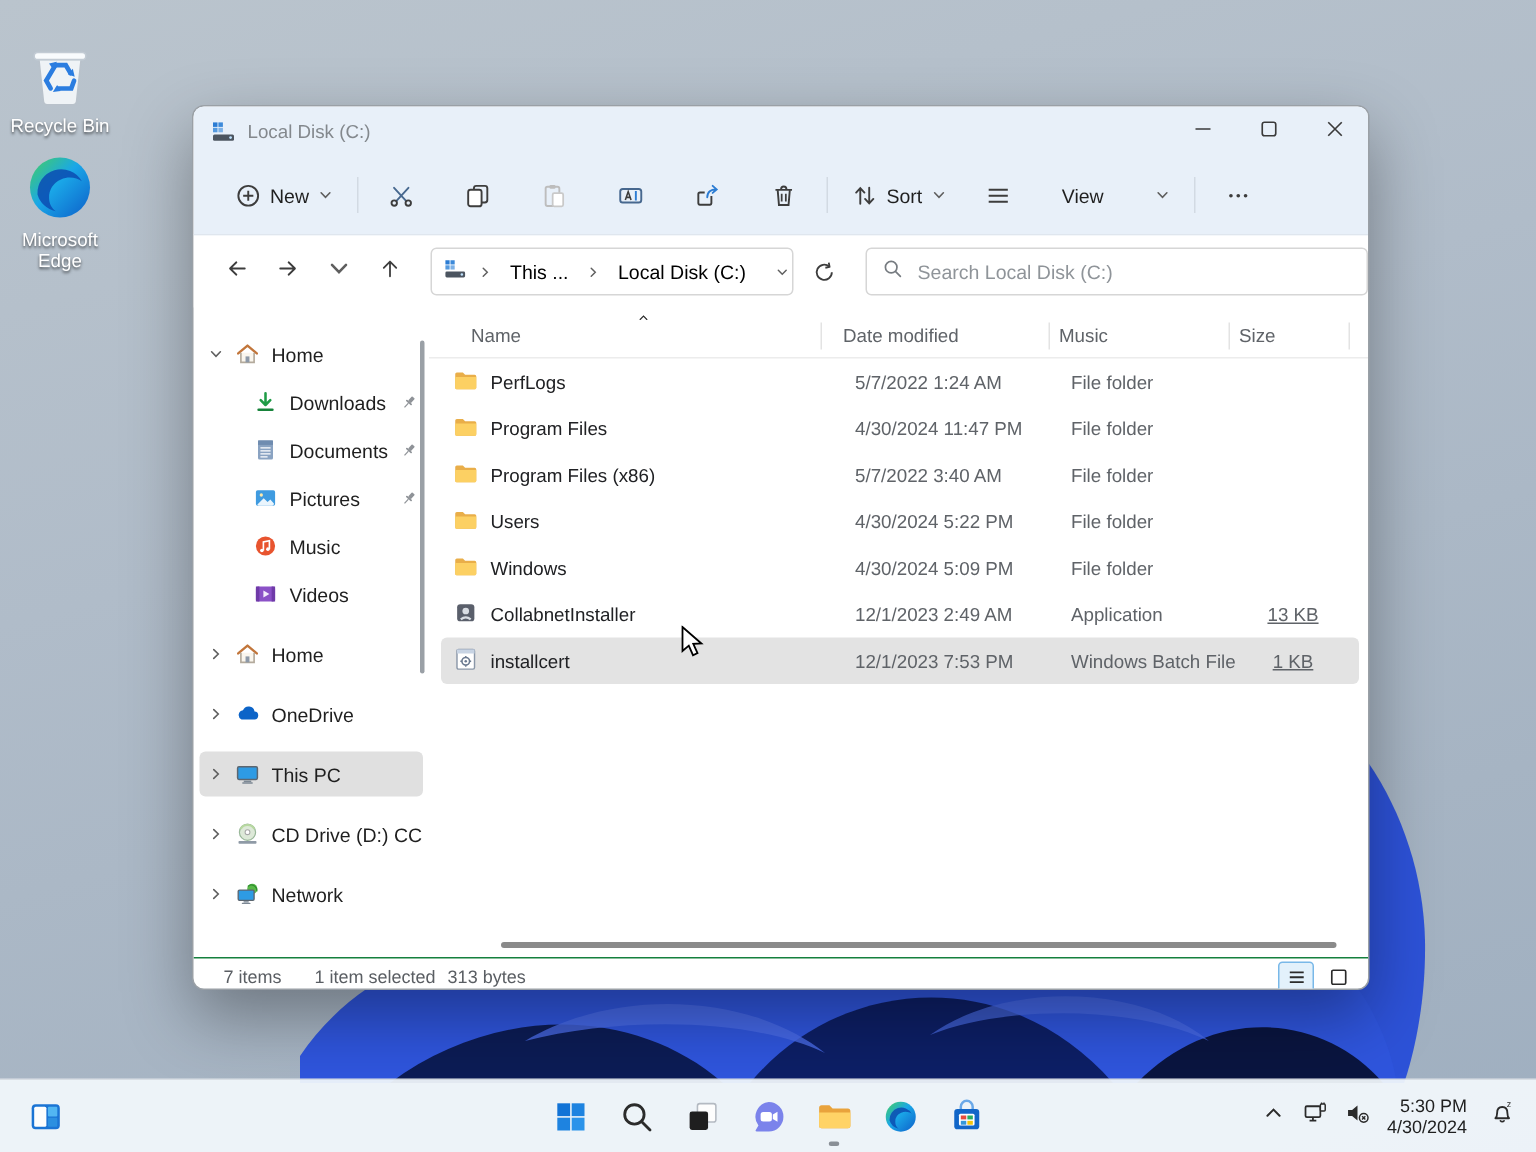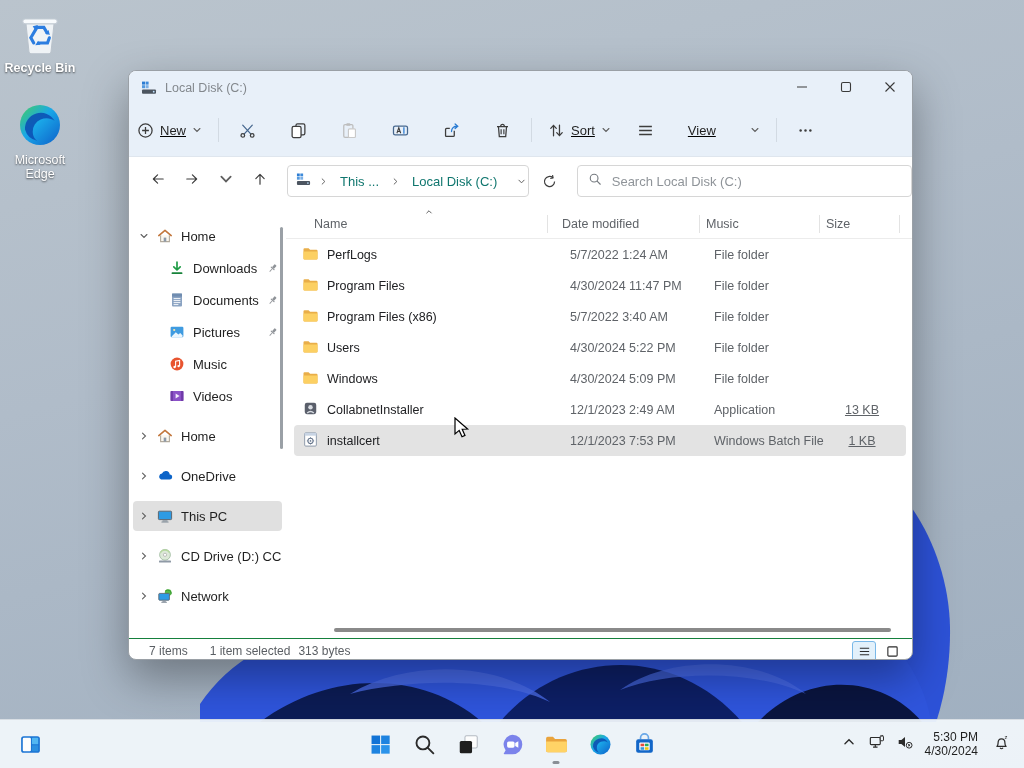--- a/index.html
+++ b/index.html
@@ -17,34 +17,34 @@
   .window{position:absolute;left:128px;top:70px;width:785px;height:590px;background:#fff;
           border-radius:8px;border:1px solid #9aa0a6;box-sizing:border-box;
           box-shadow:0 18px 45px rgba(0,0,0,.35);overflow:hidden;}
   .titlebar{height:33px;background:#e8f0f9;display:flex;align-items:center;padding-left:12px;}
   .title-icon svg{width:16px;height:16px;display:block;}
   .title-text{font-size:12.5px;color:#83888d;margin-left:8px;flex:1;}
   .wcontrols{display:flex;height:33px;}
   .wbtn{width:44px;height:33px;display:flex;align-items:center;justify-content:center;}
   .wbtn svg{width:12px;height:12px;}
 
-  .toolbar{height:52px;background:#e8f0f9;display:flex;align-items:center;
-           border-bottom:1px solid #dfe6ee;text-decoration:underline;}
+  .toolbar{height:52px;background:#e8f0f9;display:flex;align-items:center;padding-left:20px;
+           border-bottom:1px solid #dfe6ee;}
   .tbtn{display:flex;align-items:center;gap:6px;padding:6px 8px;border-radius:4px;color:#1f1f1f;font-size:13px;}
   .tbtn svg{width:17px;height:17px;display:block;}
   .ticon{padding:7px 12px;border-radius:4px;}
   .ticon svg{width:17px;height:17px;display:block;}
   .tsep{width:1px;height:24px;background:#d2dae3;margin:0 8px;}
   .chev svg{width:10px;height:10px;}
 
   .addressrow{height:48px;display:flex;align-items:center;background:#fff;padding-left:14px;}
   .navbtn{width:30px;height:30px;display:flex;align-items:center;justify-content:center;border-radius:4px;}
   .navbtn svg{width:16px;height:16px;}
   .addressbar{margin-left:12px;width:242px;height:32px;border:1px solid #d6d6d6;border-radius:4px;
-              display:flex;align-items:center;padding:0 8px;box-sizing:border-box;font-size:13px;color:#0f766e;gap:8px;}
+              display:flex;align-items:center;padding:0 8px;box-sizing:border-box;font-size:13px;color:#000000;gap:8px;}
   .addressbar svg{width:15px;height:15px;}
   .crumb{padding:2px 4px;white-space:nowrap;}
   .crumbsep svg{width:9px;height:9px;}
   .abar-spacer{flex:1;}
   .refreshbtn{width:30px;height:30px;margin-left:6px;display:flex;align-items:center;justify-content:center;}
   .refreshbtn svg{width:15px;height:15px;}
   .searchbox{margin-left:12px;width:338px;height:32px;border:1px solid #d6d6d6;border-radius:4px;
              display:flex;align-items:center;padding:0 10px;box-sizing:border-box;gap:8px;}
   .searchbox svg{width:14px;height:14px;flex:none;}
   .searchbox input{border:none;outline:none;font-size:13px;color:#1f1f1f;width:100%;background:transparent;
@@ -118,21 +118,21 @@
     <path d="M430 350 C424 200 468 92 560 62 C498 62 446 122 435 212 C429 262 431 320 435 350 Z" fill="#16339b"></path>
     <path d="M0 350 L0 332 C42 270 122 240 192 272 C242 200 342 196 398 258 C440 212 520 214 562 268 C622 230 692 252 716 305 C729 330 731 350 731 350 Z" fill="#2f55dd"></path>
     <path d="M60 350 C130 298 222 298 282 350 Z" fill="#0c1c55"></path>
     <path d="M300 350 C360 278 472 270 542 350 Z" fill="#0d1f66"></path>
     <path d="M558 350 C608 298 682 303 722 350 Z" fill="#0a1540"></path>
     <path d="M150 322 C210 286 300 290 350 330 C300 306 212 306 150 322 Z" fill="#4a6ce8" opacity=".8"></path>
     <path d="M420 318 C470 282 560 284 606 322 C556 298 470 298 420 318 Z" fill="#4a6ce8" opacity=".7"></path>
   </svg>
 
   <div id="desktop-icons">
-      <div class="dicon" style="left: 2px; top: 8px; font-weight: bold;">
+      <div class="dicon" style="left: 2px; top: 24px;">
         <span class="glyph"><svg viewBox="0 0 48 48">
             <path d="M10.5 15 L13.4 42 q.2 2 2.2 2 h16.8 q2 0 2.2-2 L37.5 15 Z" fill="#eff3f6" stroke="#b9c2cb"></path>
             <rect x="7.5" y="10.5" width="33" height="4.6" rx="2.2" fill="#f8fbfd" stroke="#c2cbd4"></rect>
             <g stroke="#2b7de0" stroke-width="3" fill="none" stroke-linecap="round">
               <path d="M18 33.5 l-2.8-5 l5.6-9.4"></path>
               <path d="M20.5 18.6 h7.2 l3 5.2"></path>
               <path d="M33 28.6 l-1.8 5 h-8.6"></path>
             </g>
             <g fill="#2b7de0">
               <path d="M22 16.4 l-5 1.2 l2.8 4.2 z"></path>

